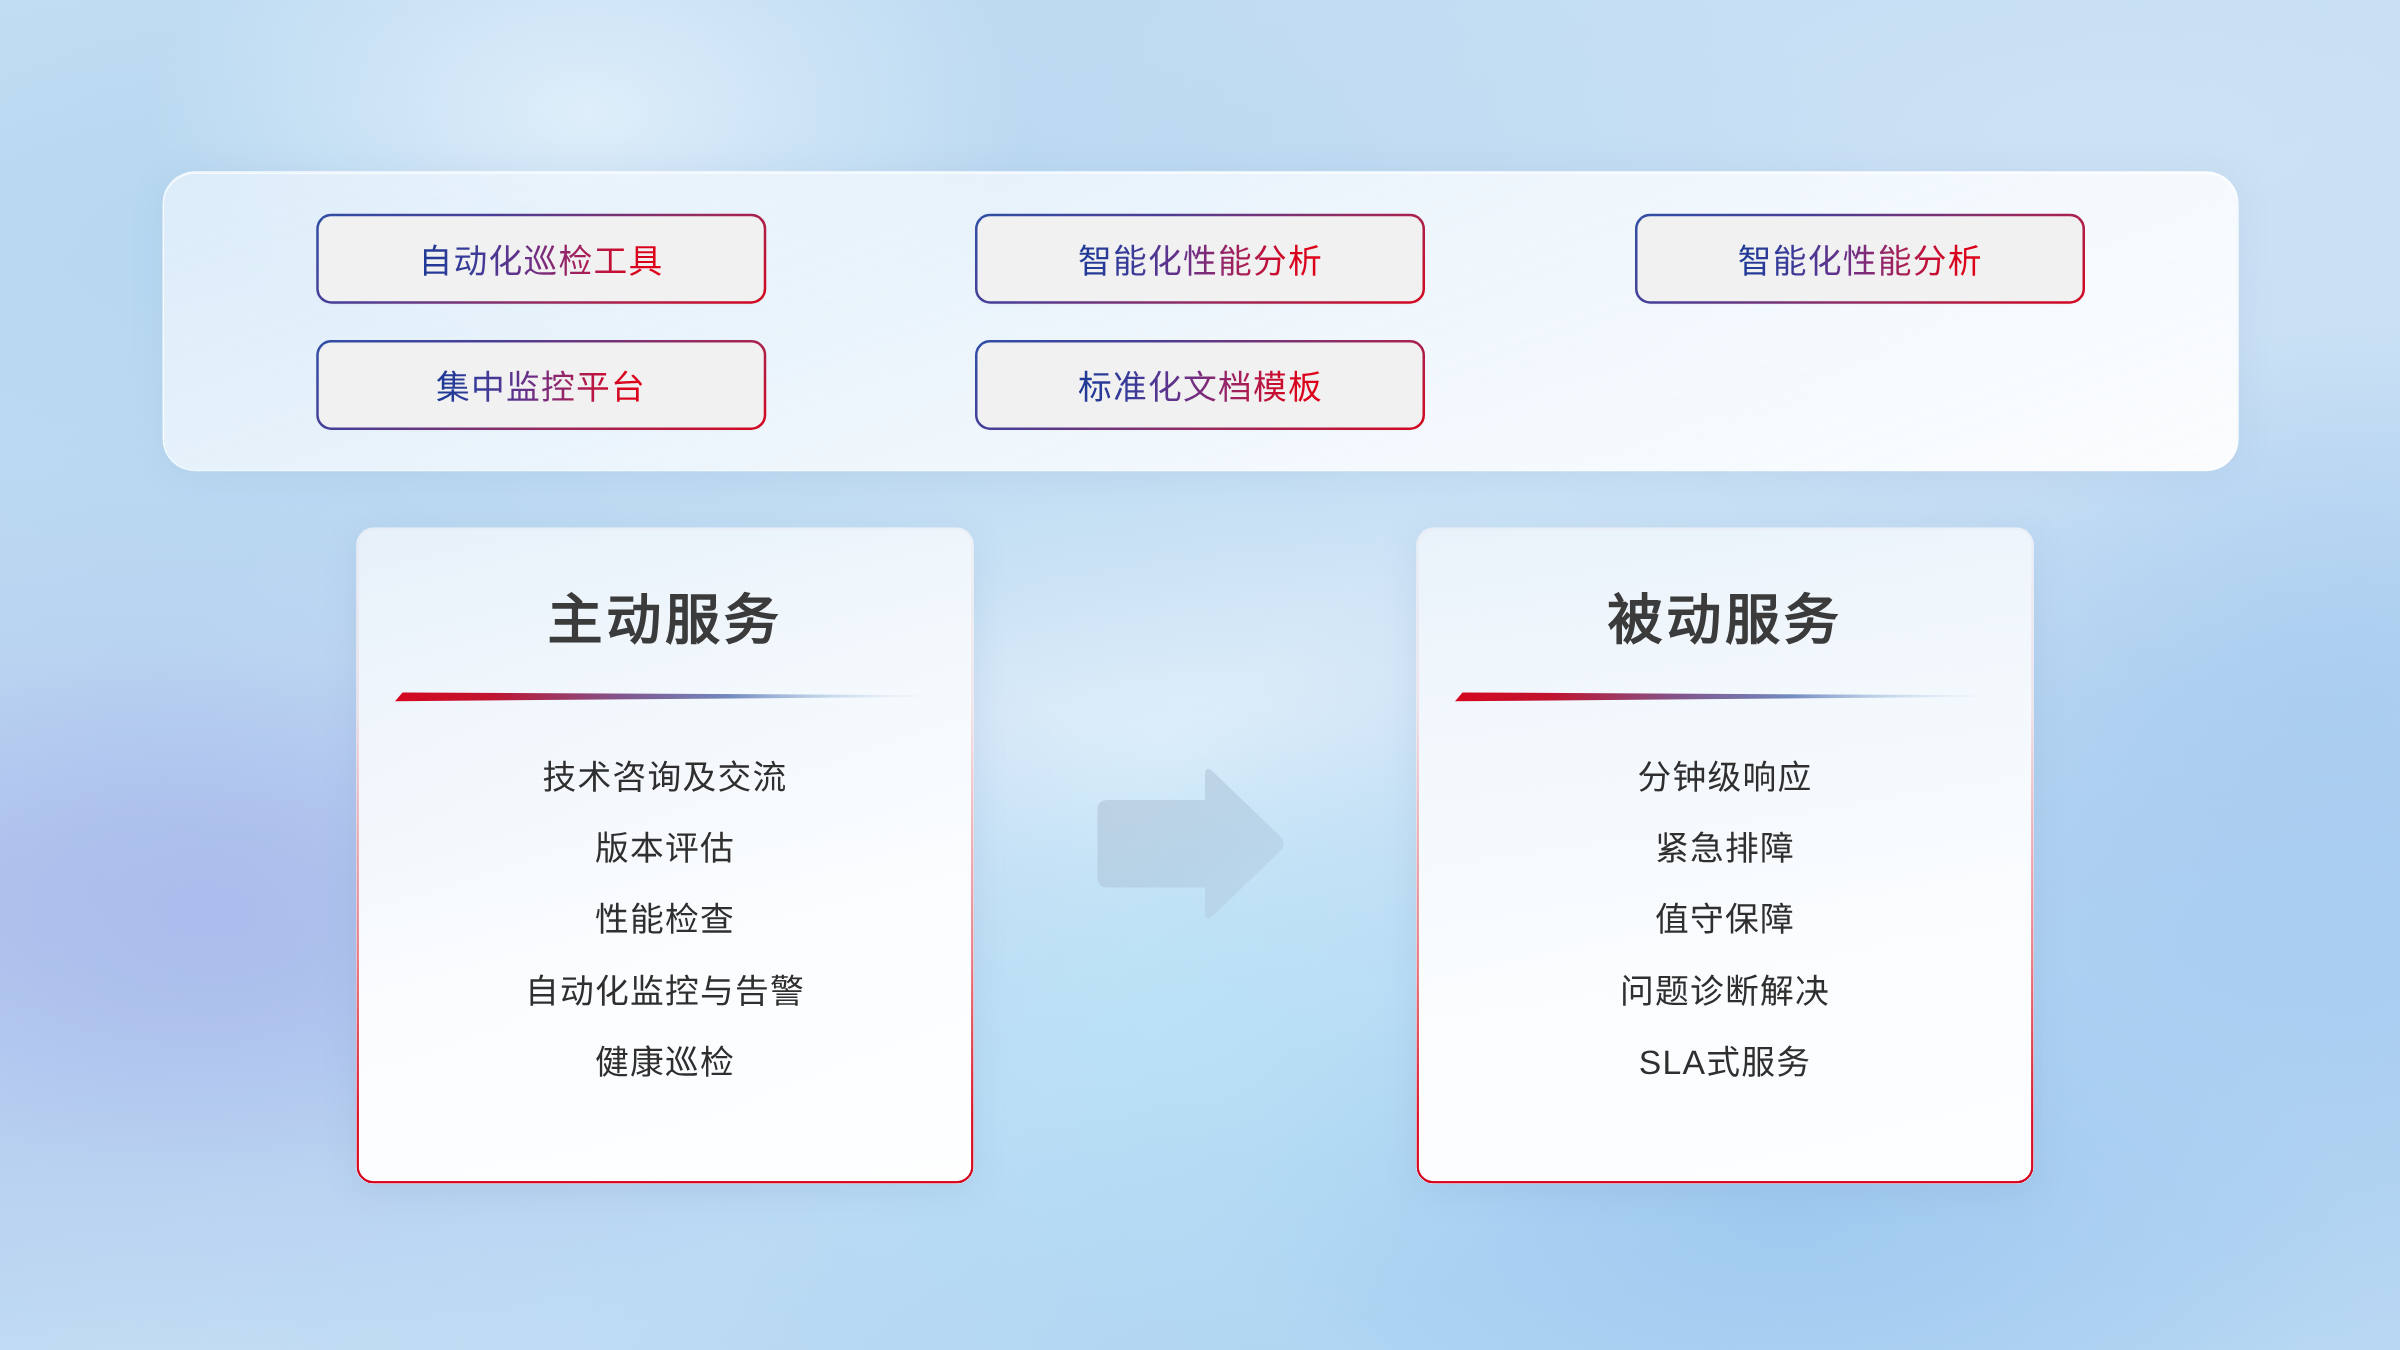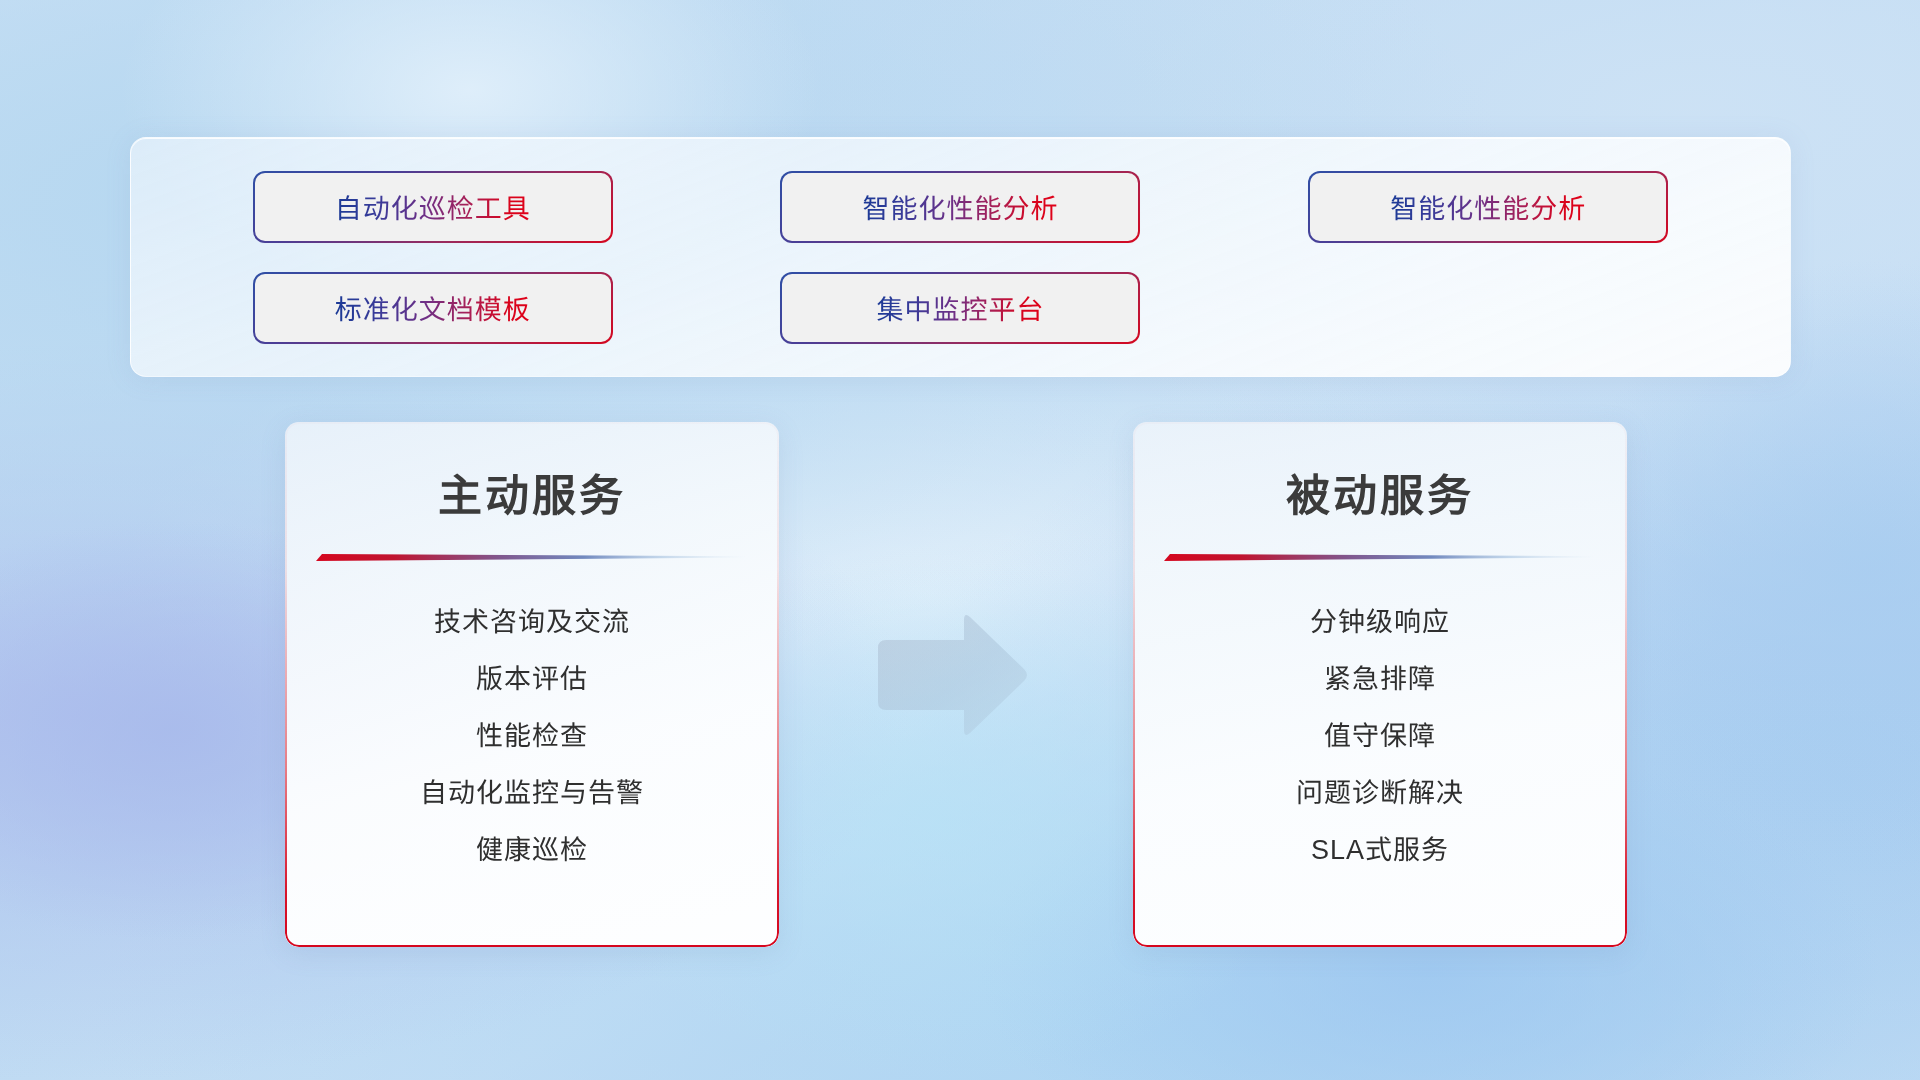--- a/index.html
+++ b/index.html
@@ -43,21 +43,21 @@
   .blob.b5 { left: 120px; top: -120px; width: 700px; height: 420px;
     background: radial-gradient(closest-side, rgba(226,240,251,0.9), rgba(226,240,251,0)); }
 
   
   #tag-panel {
     position: absolute;
     left: 130px;
     top: 137px;
     width: 1661px;
     height: 240px;
-    border-radius: 16px;
+    border-radius: 26px;
     background: linear-gradient(160deg, rgba(233,243,252,0.72) 0%, rgba(247,251,254,0.82) 45%, rgba(255,255,255,0.92) 100%);
     box-shadow: 0 2px 26px rgba(120,150,190,0.13), inset 0 1px 0 rgba(255,255,255,0.85);
     border: 1px solid rgba(255,255,255,0.6);
     box-sizing: border-box;
     display: grid;
     grid-template-columns: repeat(3, 1fr);
     grid-template-rows: repeat(2, 1fr);
     align-items: center;
     justify-items: center;
     padding: 18px 38px;
@@ -209,24 +209,24 @@
     <div class="tag">
       <span class="tag-label">自动化巡检工具</span>
     </div>
     <div class="tag">
       <span class="tag-label">智能化性能分析</span>
     </div>
     <div class="tag">
       <span class="tag-label">智能化性能分析</span>
     </div>
     <div class="tag">
+      <span class="tag-label">集中监控平台</span>
+    </div>
+    <div class="tag">
       <span class="tag-label">标准化文档模板</span>
-    </div>
-    <div class="tag">
-      <span class="tag-label">集中监控平台</span>
     </div>
   </div>
 
   <div class="service-card" id="card-active">
     <h2 class="card-title">主动服务</h2>
 
     <div class="card-divider">
       <svg viewBox="0 0 432 14" preserveAspectRatio="none" aria-hidden="true">
         <defs>
           <linearGradient id="divGradA" x1="0" y1="0" x2="1" y2="0">

